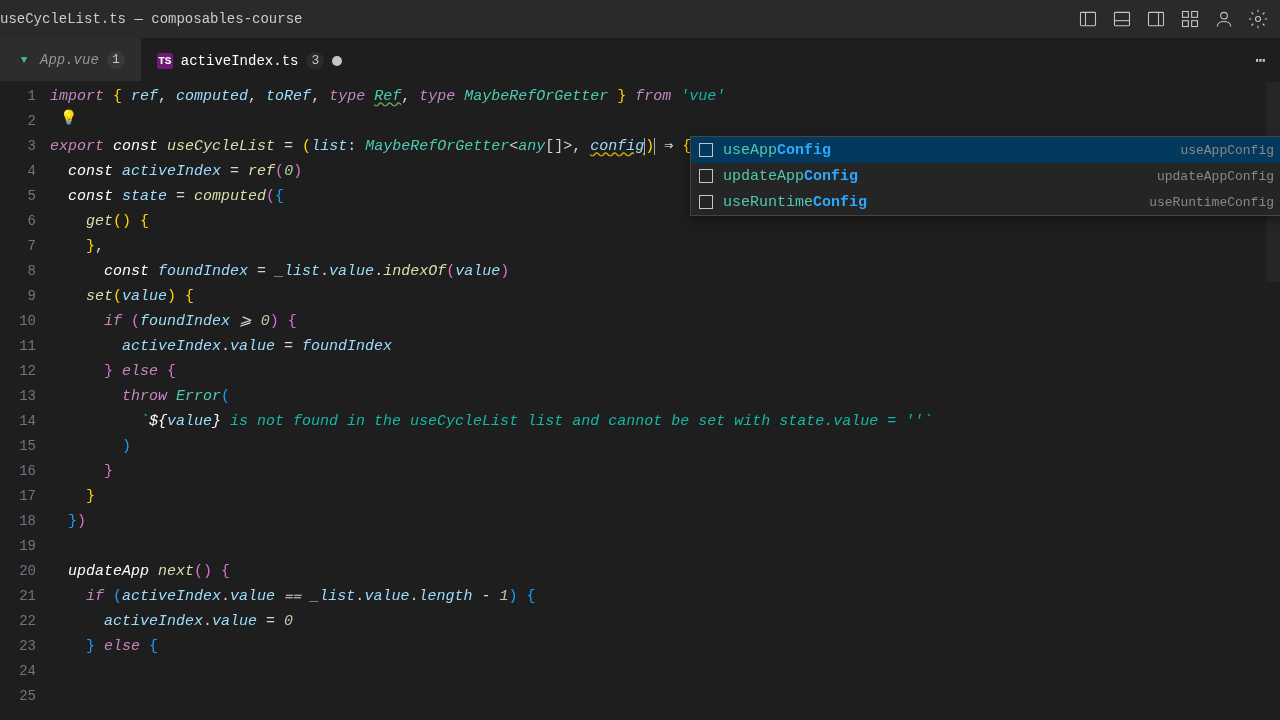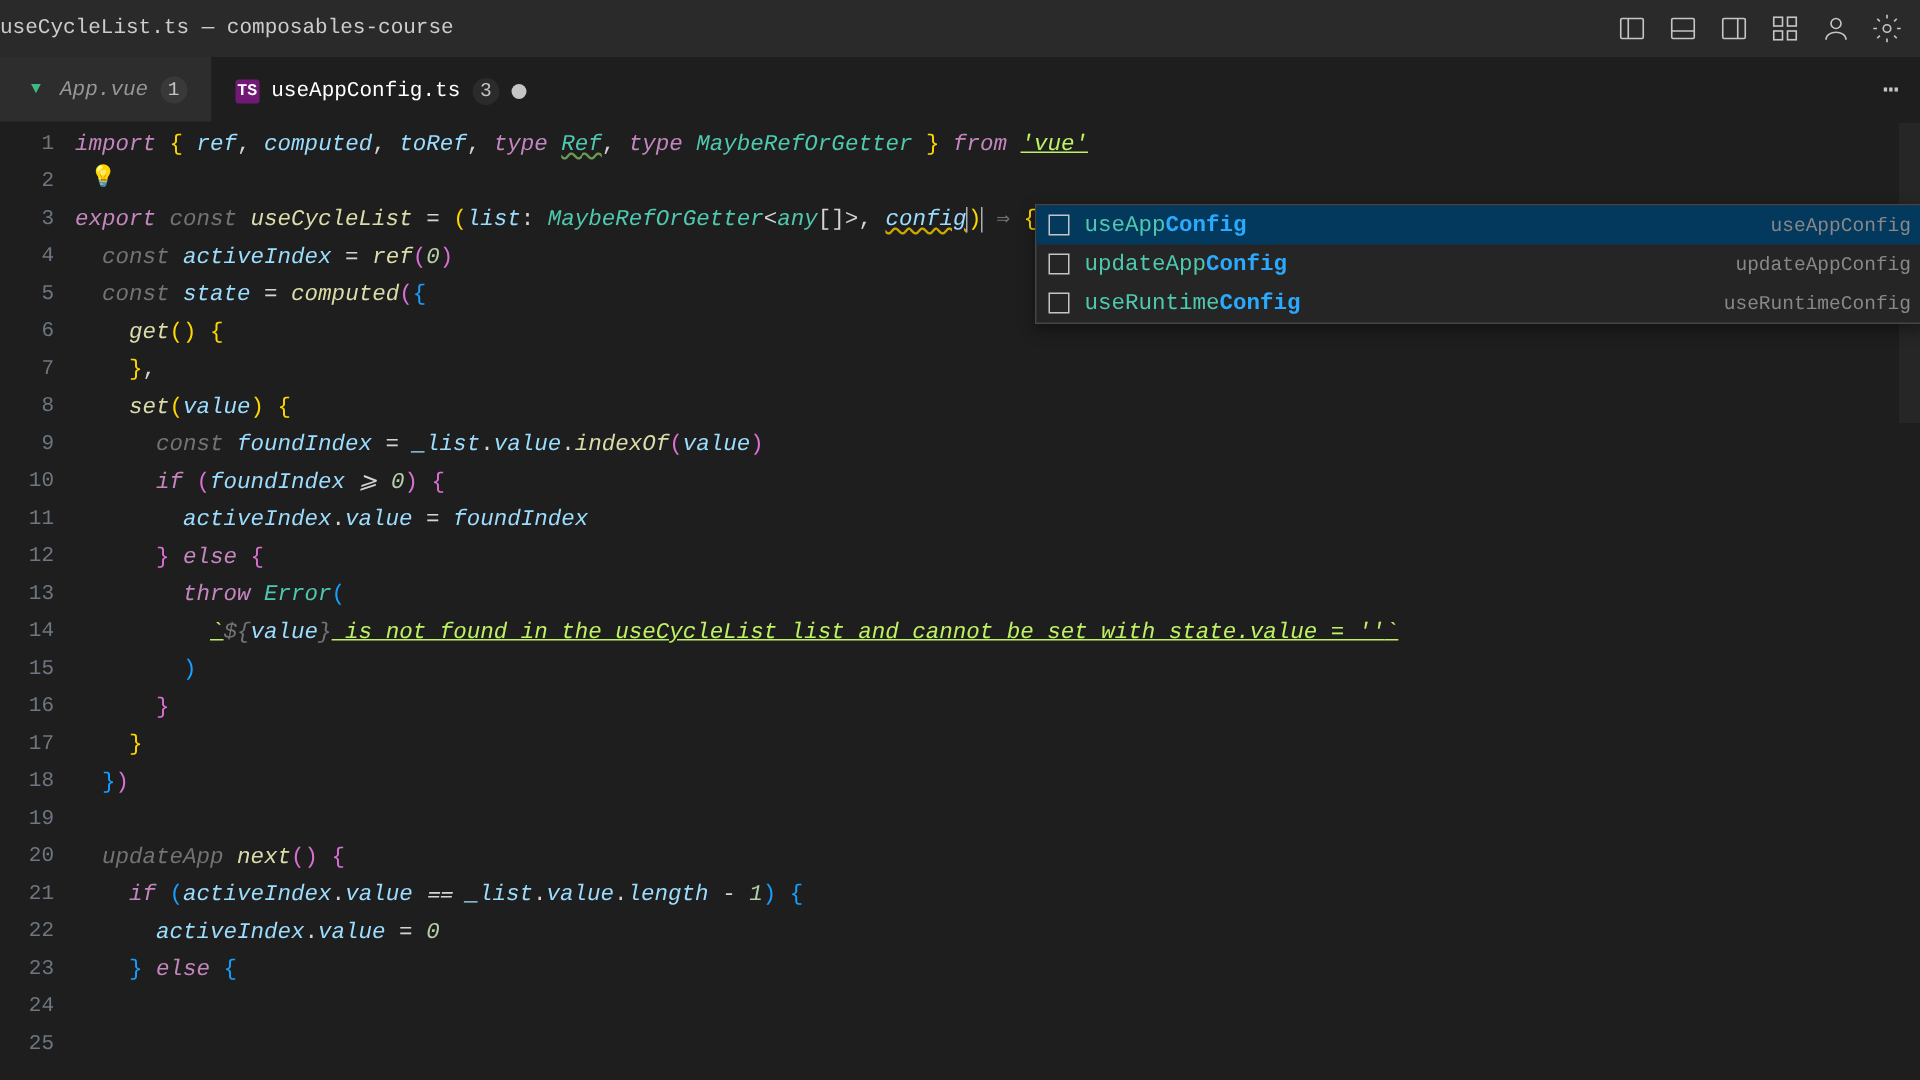--- a/index.html
+++ b/index.html
@@ -110,23 +110,23 @@
   position: relative;
 }
 .line {
   height: 25px;
   line-height: 25px;
   white-space: pre;
   font-style: italic;
   font-size: 15px;
 }
 .kw { color: #c586c0; }
-.kwblue { color: #737373; margin-top: 22px; }
+.kwblue { color: #ffffff; margin-top: 22px; }
 .fn { color: #dcdcaa; }
-.str { color: #bef264; text-decoration: underline; }
+.str { color: #14b8a6; }
 .num { color: #b5cea8; }
 .type { color: #4ec9b0; }
 .var { color: #9cdcfe; }
 .param { color: #9cdcfe; }
 .prop { color: #9cdcfe; }
 .op { color: #d4d4d4; }
 .punct { color: #d4d4d4; font-style: normal; }
 .bracket-y { color: #ffd700; font-style: normal; }
 .bracket-p { color: #da70d6; font-style: normal; }
 .bracket-b { color: #179fff; font-style: normal; }
@@ -223,21 +223,21 @@
 </div>
 
 <div class="tabs">
   <div class="tab inactive">
     <span class="tab-icon vue-icon">▼</span>
     <span>App.vue</span>
     <span class="tab-badge">1</span>
   </div>
   <div class="tab active">
     <span class="tab-icon ts-icon">TS</span>
-    <span>useAppConfig.ts</span>
+    <span>activeIndex.ts</span>
     <span class="tab-badge">3</span>
     <span class="tab-dot"></span>
   </div>
   <div class="tab-actions">⋯</div>
 </div>
 
 <div class="editor">
   <div class="gutter">
     <div class="gutter-line">1</div>
     <div class="gutter-line">2</div>
@@ -267,22 +267,22 @@
   </div>
   <div class="code">
     <span class="bulb">💡</span>
     <div class="line"><span class="kw">import</span> <span class="bracket-y">{ </span><span class="var">ref</span><span class="punct">, </span><span class="var">computed</span><span class="punct">, </span><span class="var">toRef</span><span class="punct">, </span><span class="kw">type</span> <span class="type" style="text-decoration:underline wavy #6a9955">Ref</span><span class="punct">, </span><span class="kw">type</span> <span class="type">MaybeRefOrGetter</span><span class="bracket-y"> }</span> <span class="kw">from</span> <span class="str">'vue'</span></div>
     <div class="line"></div>
     <div class="line"><span class="kw">export</span> <span class="kwblue">const</span> <span class="fn">useCycleList</span><span class="op"> = </span><span class="bracket-y">(</span><span class="param">list</span><span class="punct">: </span><span class="type">MaybeRefOrGetter</span><span class="punct">&lt;</span><span class="type">any</span><span class="punct">[]</span><span class="punct">&gt;</span><span class="punct">, </span><span class="param" style="text-decoration:underline wavy #cca700">config</span><span class="bracket-y cursor-hl">)</span><span class="kwblue"> ⇒ </span><span class="bracket-y">{</span></div>
     <div class="line">  <span class="kwblue">const</span> <span class="var">activeIndex</span><span class="op"> = </span><span class="fn">ref</span><span class="bracket-p">(</span><span class="num">0</span><span class="bracket-p">)</span></div>
     <div class="line">  <span class="kwblue">const</span> <span class="var">state</span><span class="op"> = </span><span class="fn">computed</span><span class="bracket-p">(</span><span class="bracket-b">{</span></div>
     <div class="line">    <span class="fn">get</span><span class="bracket-y">()</span><span class="bracket-y"> {</span></div>
     <div class="line">    <span class="bracket-y">}</span><span class="punct">,</span></div>
+    <div class="line">      <span class="kwblue">const</span> <span class="var">foundIndex</span><span class="op"> = </span><span class="var">_list</span><span class="punct">.</span><span class="prop">value</span><span class="punct">.</span><span class="fn">indexOf</span><span class="bracket-p">(</span><span class="param">value</span><span class="bracket-p">)</span></div>
     <div class="line">    <span class="fn">set</span><span class="bracket-y">(</span><span class="param">value</span><span class="bracket-y">)</span><span class="bracket-y"> {</span></div>
-    <div class="line">      <span class="kwblue">const</span> <span class="var">foundIndex</span><span class="op"> = </span><span class="var">_list</span><span class="punct">.</span><span class="prop">value</span><span class="punct">.</span><span class="fn">indexOf</span><span class="bracket-p">(</span><span class="param">value</span><span class="bracket-p">)</span></div>
     <div class="line">      <span class="kw">if</span><span class="bracket-p"> (</span><span class="var">foundIndex</span><span class="op"> ⩾ </span><span class="num">0</span><span class="bracket-p">)</span><span class="bracket-p"> {</span></div>
     <div class="line">        <span class="var">activeIndex</span><span class="punct">.</span><span class="prop">value</span><span class="op"> = </span><span class="var">foundIndex</span></div>
     <div class="line">      <span class="bracket-p">}</span><span class="kw"> else </span><span class="bracket-p">{</span></div>
     <div class="line">        <span class="kw">throw</span> <span class="type">Error</span><span class="bracket-b">(</span></div>
     <div class="line">          <span class="str">`</span><span class="kwblue">${</span><span class="param">value</span><span class="kwblue">}</span><span class="str"> is not found in the useCycleList list and cannot be set with state.value = ''</span><span class="str">`</span></div>
     <div class="line">        <span class="bracket-b">)</span></div>
     <div class="line">      <span class="bracket-p">}</span></div>
     <div class="line">    <span class="bracket-y">}</span></div>
     <div class="line">  <span class="bracket-b">}</span><span class="bracket-p">)</span></div>
     <div class="line"></div>

